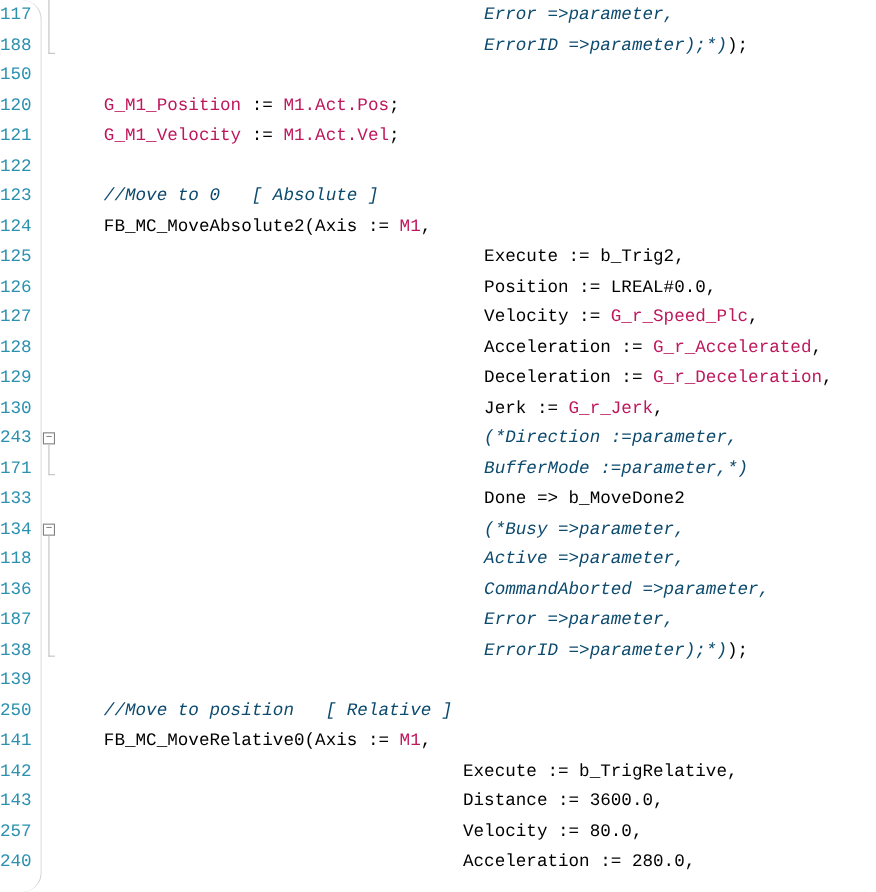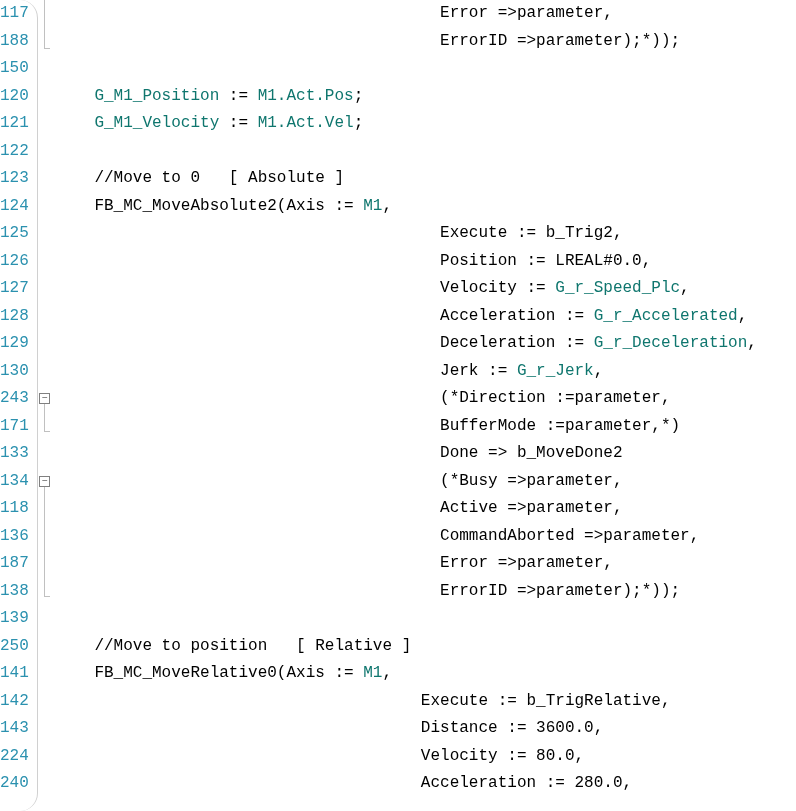--- a/index.html
+++ b/index.html
@@ -63,22 +63,22 @@
       background: #c0c0c0;
     }
     .code {
       flex: 1;
       padding-left: 4px;
       white-space: pre;
     }
     .code-line {
       height: 27.5px;
     }
-    .c-green { color: #000000; }
-    .c-magenta { color: #0f766e; }
+    .c-green { color: #0c4a6e; font-style: italic; }
+    .c-magenta { color: #be185d; }
     .c-black { color: #000000; }
   </style>
 </head>
 <body>
 
 <div class="editor">
   <div class="gutter">
     <div class="gutter-line">117</div>
     <div class="gutter-line">188</div>
     <div class="gutter-line">150</div>
@@ -99,21 +99,21 @@
     <div class="gutter-line">134</div>
     <div class="gutter-line">118</div>
     <div class="gutter-line">136</div>
     <div class="gutter-line">187</div>
     <div class="gutter-line">138</div>
     <div class="gutter-line">139</div>
     <div class="gutter-line">250</div>
     <div class="gutter-line">141</div>
     <div class="gutter-line">142</div>
     <div class="gutter-line">143</div>
-    <div class="gutter-line">224</div>
+    <div class="gutter-line">257</div>
     <div class="gutter-line">240</div>
   </div>
 
   <div class="fold-column">
 
     <div class="fold-line-v" style="top:0px; height:49px;"></div>
     <div class="fold-line-h" style="top:48px;"></div>
 
     <div class="fold-box" style="top:393px;">−</div>
     <div class="fold-line-v" style="top:404px; height:28px;"></div>

